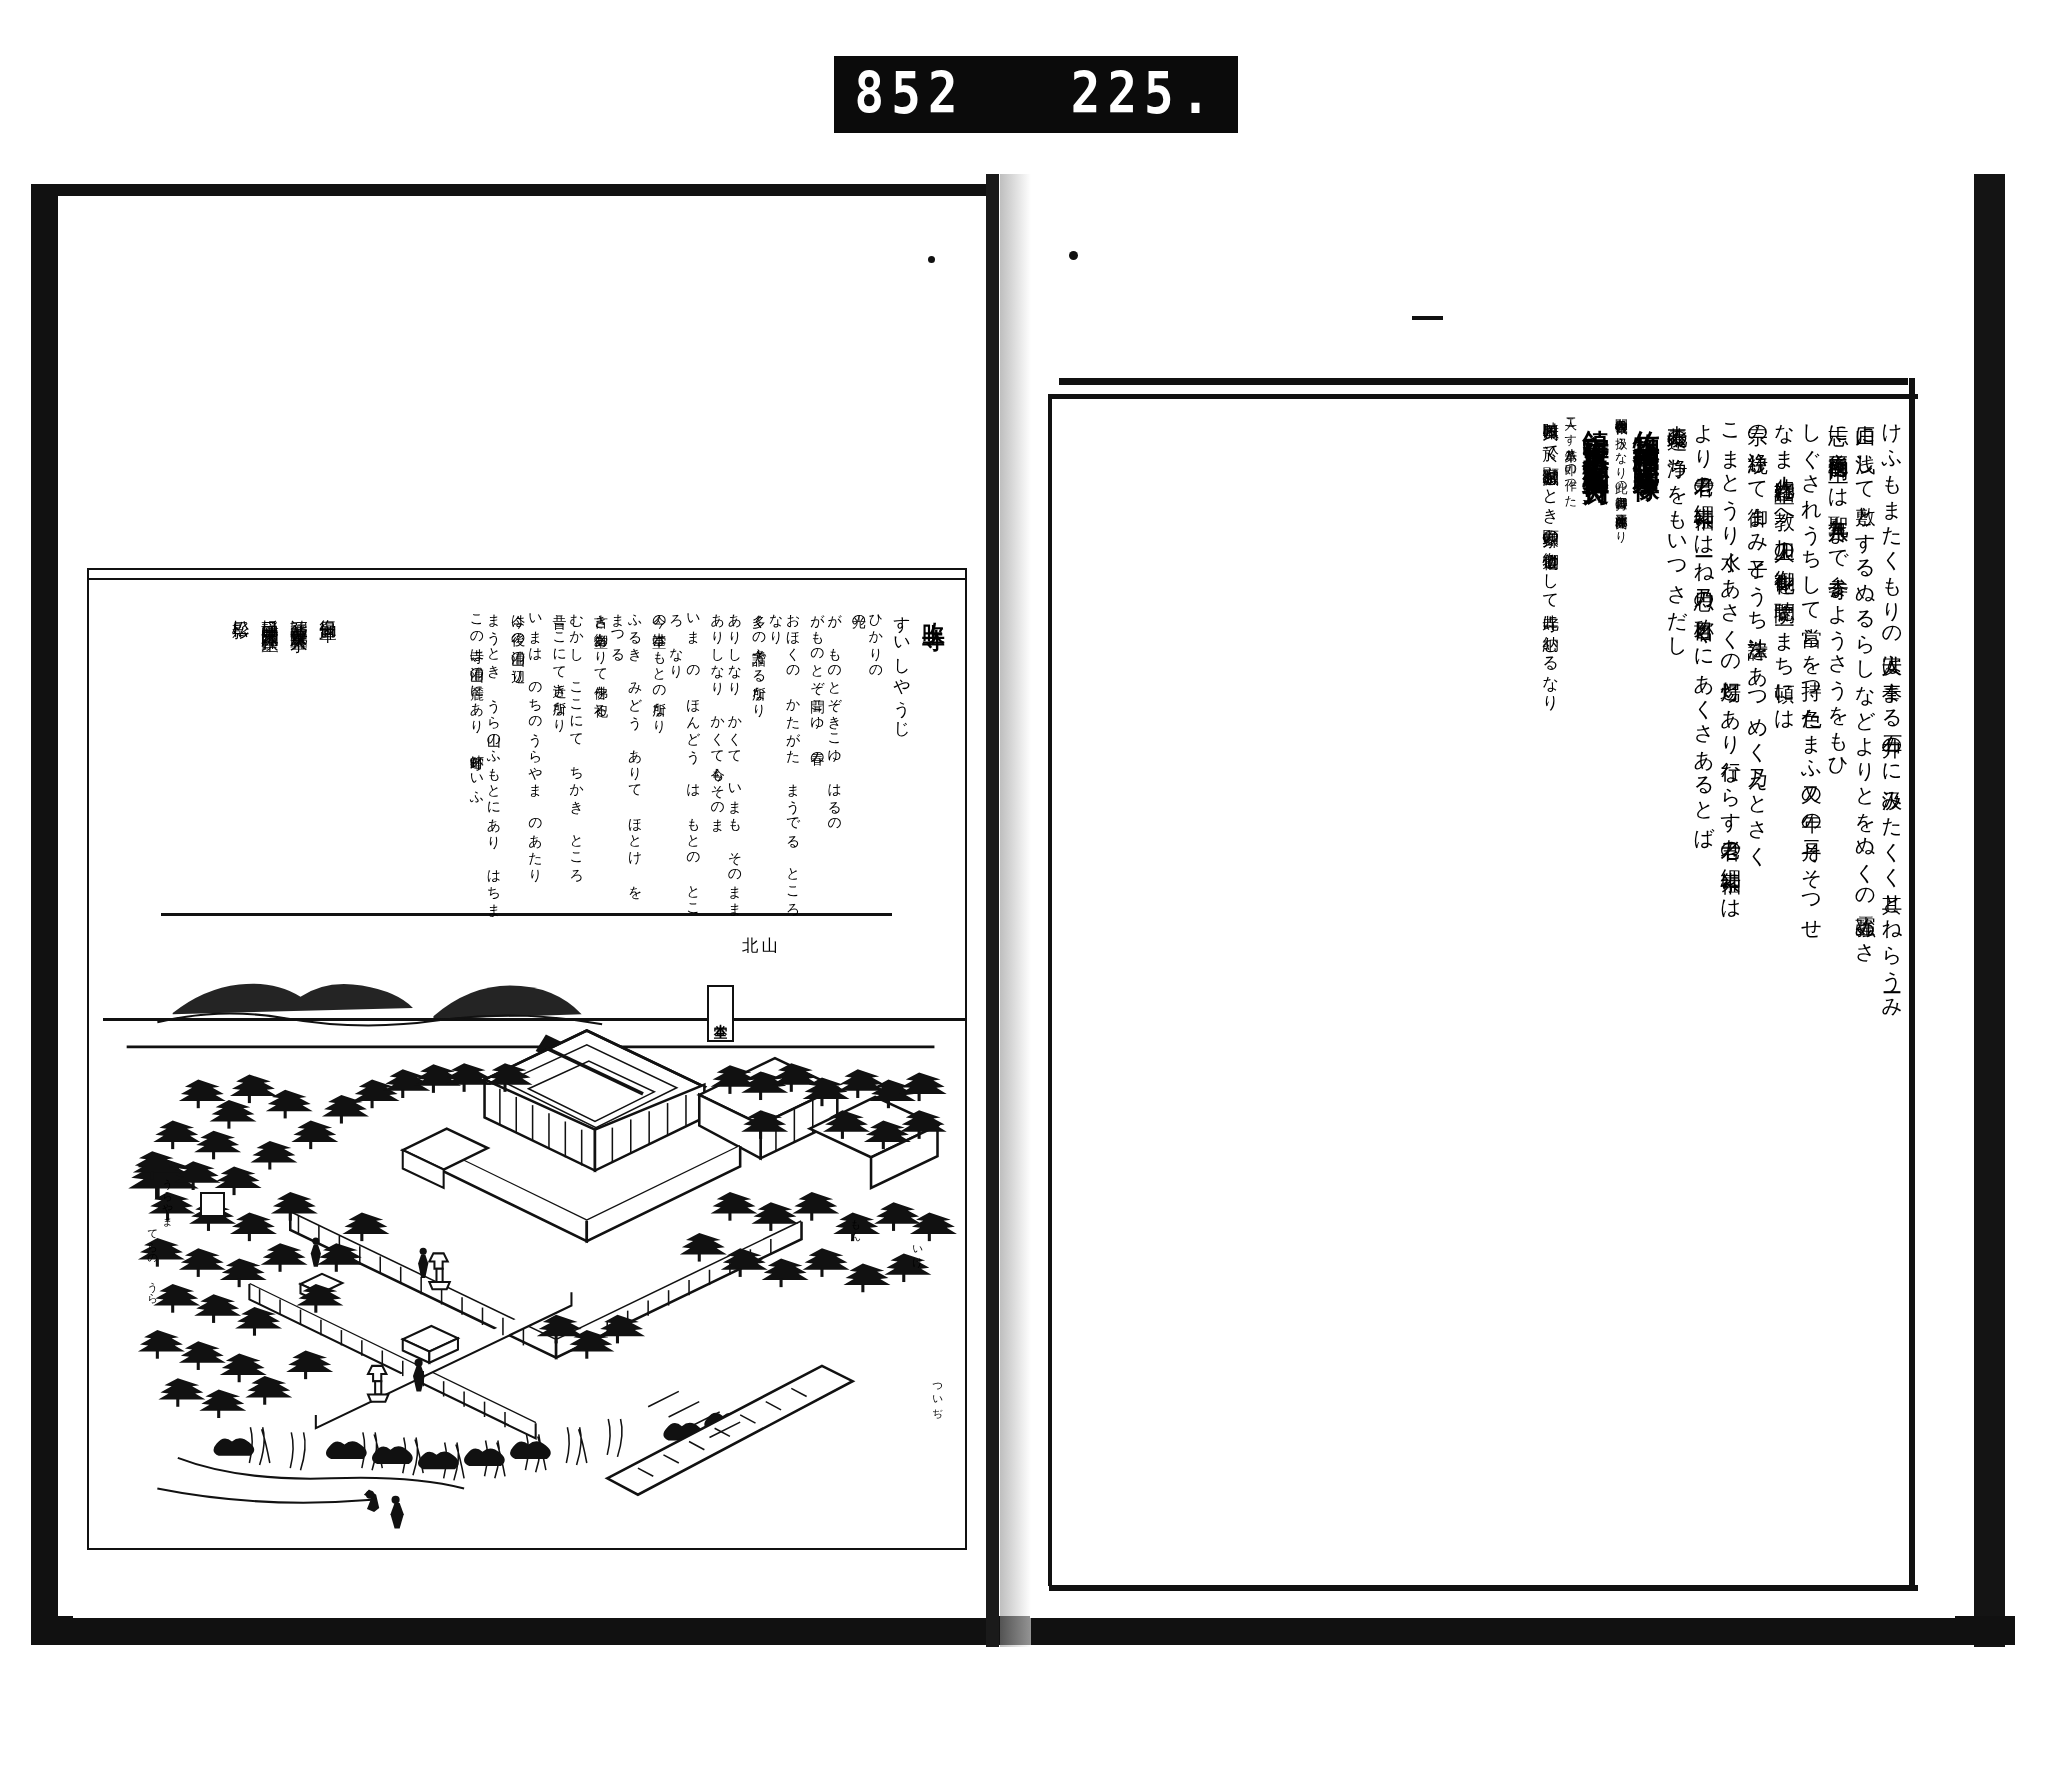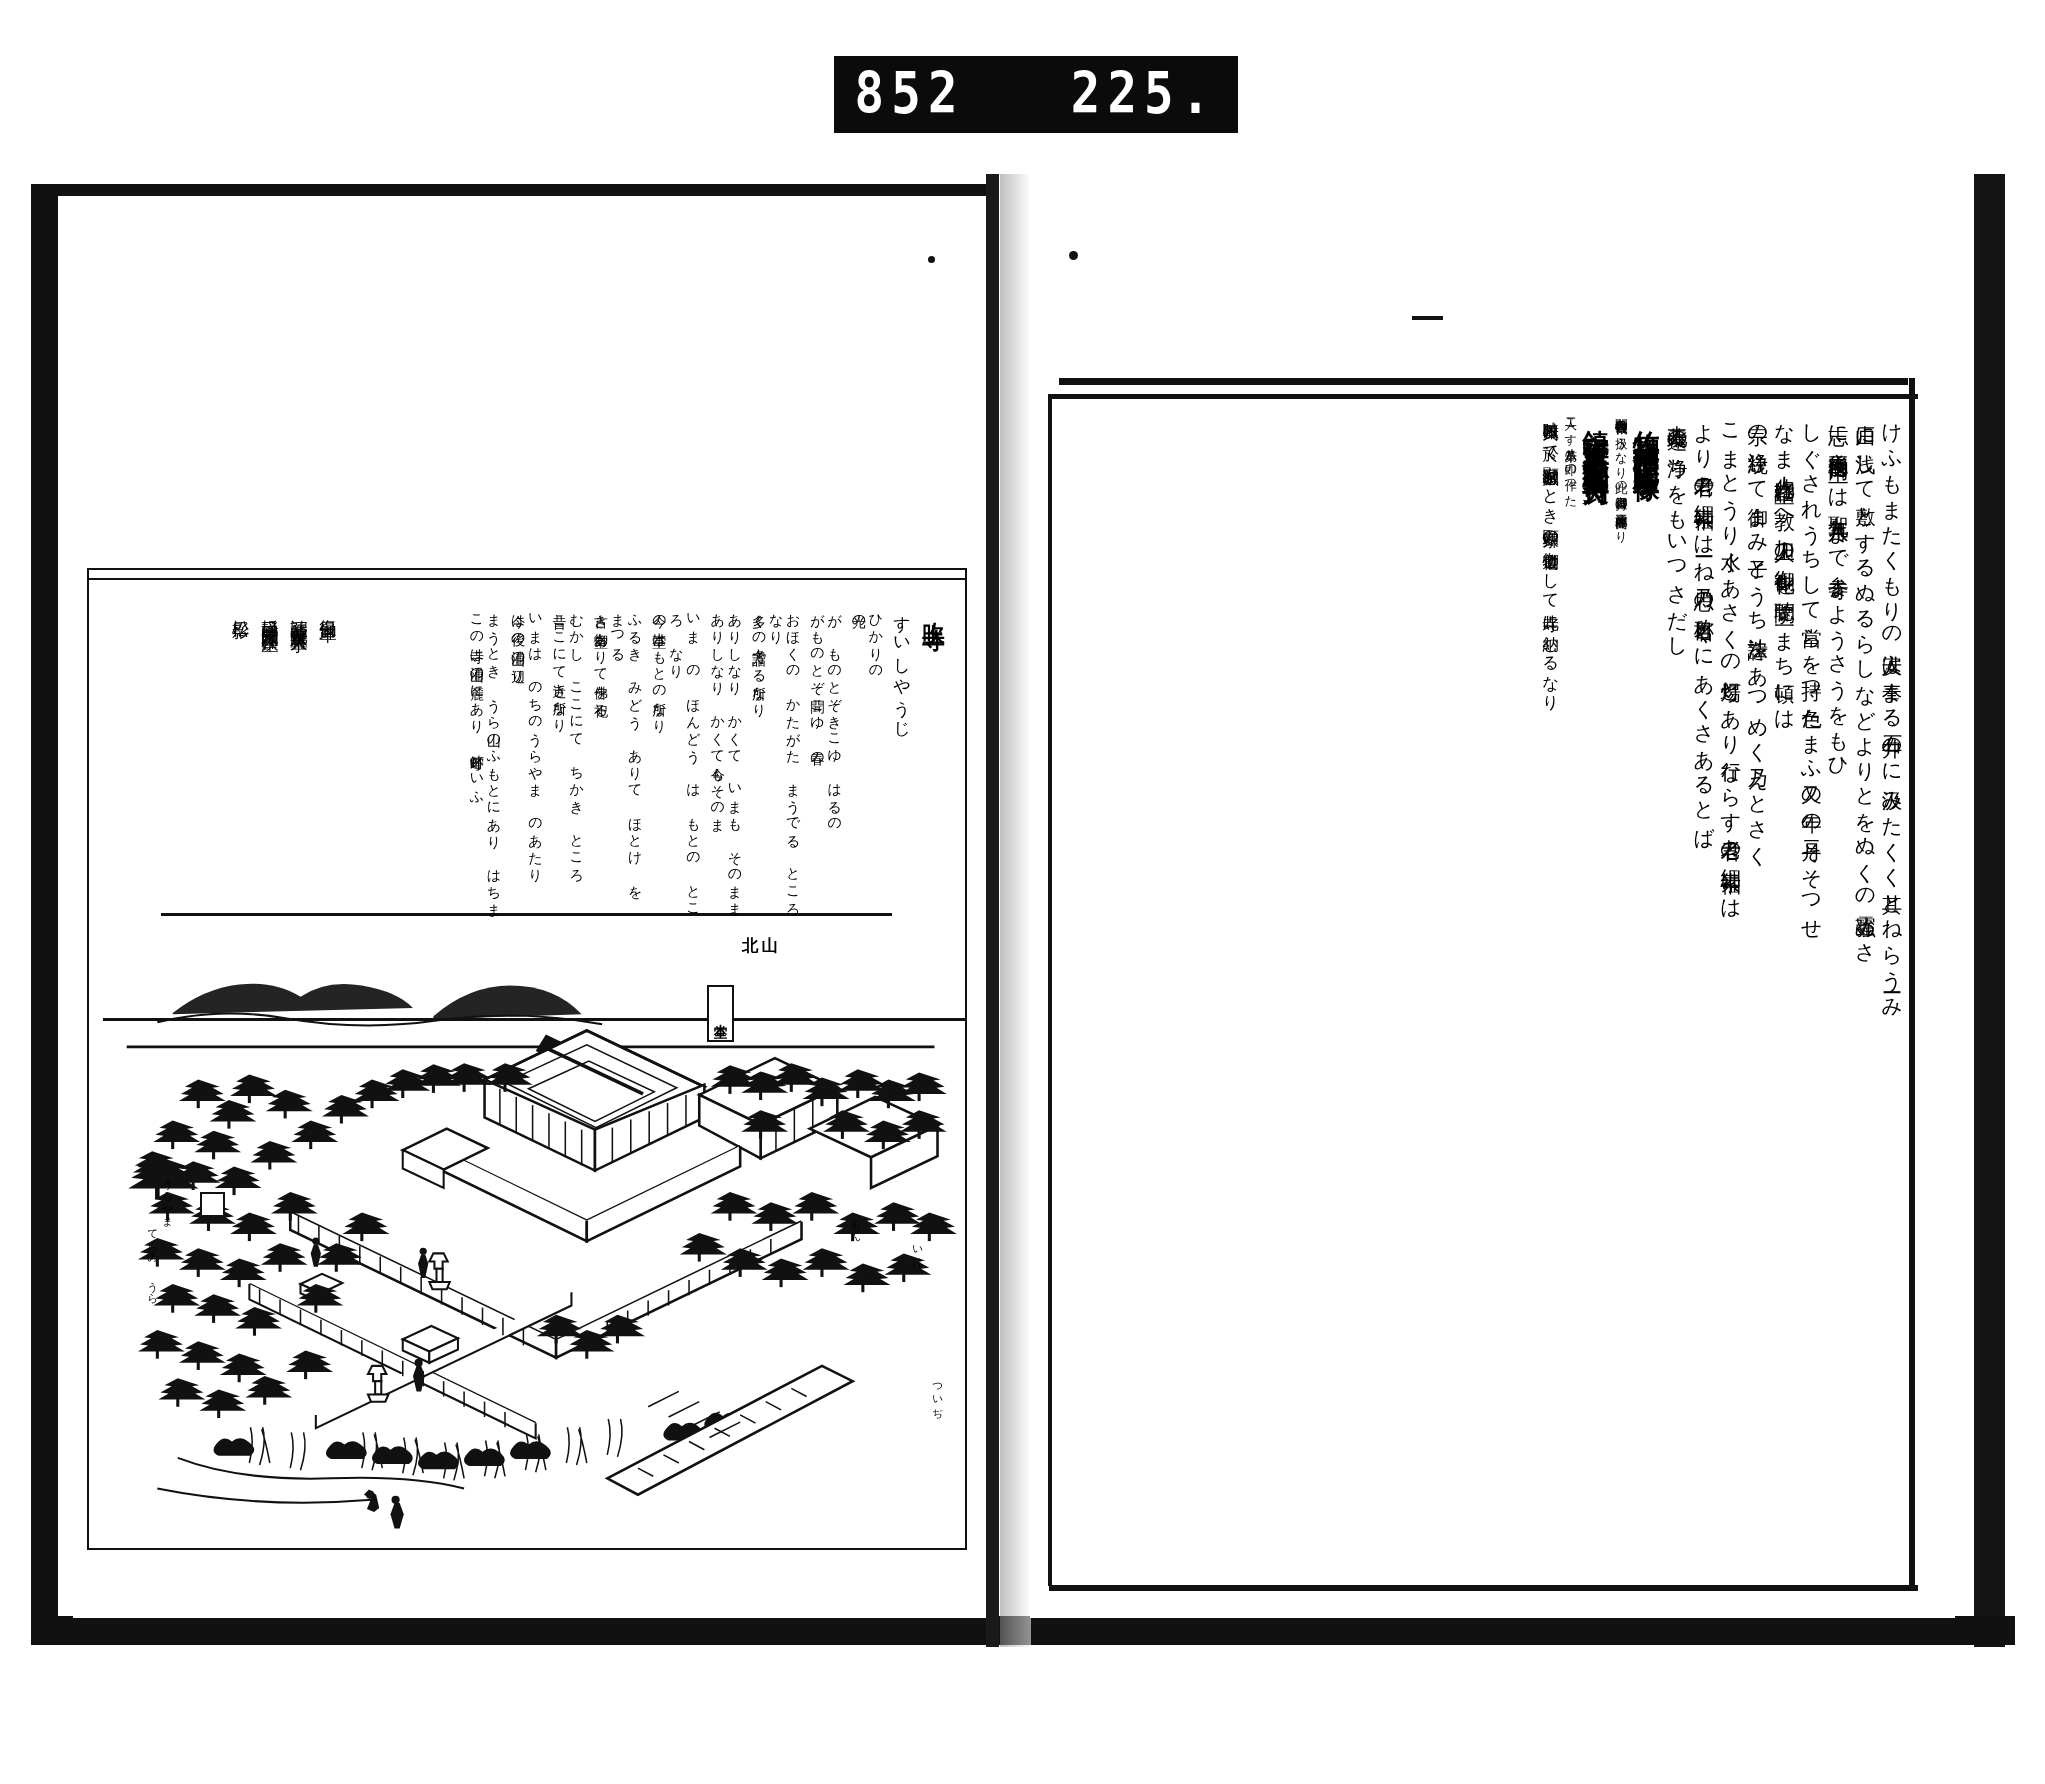--- a/index.html
+++ b/index.html
@@ -145,21 +145,21 @@
 
   .label-box{
     position:absolute;border:2px solid #111;background:#fff;color:#000;
     font-size:13.3px;display:flex;align-items:center;justify-content:center;
     writing-mode:vertical-rl;text-orientation:upright;letter-spacing:1px;
     font-weight:700;
   }
   #label-hondo{left:676px;top:816px;width:22.5px;height:53px;}
   #label-kitayama{
     position:absolute;left:711px;top:766px;font-size:16.4px;letter-spacing:3.1px;
-    writing-mode:horizontal-tb;border:none;background:none;font-weight:700;
+    writing-mode:horizontal-tb;border:none;background:none;font-weight:400;
   }
   #label-small-left{left:169px;top:1023px;width:20.5px;height:20.5px;font-size:11.3px;}
 
   .illu-note{
     position:absolute;font-size:10.7px;line-height:1.15;letter-spacing:0.5px;
     writing-mode:vertical-rl;text-orientation:upright;color:#000;
   }
 
   
   #right-cols{

